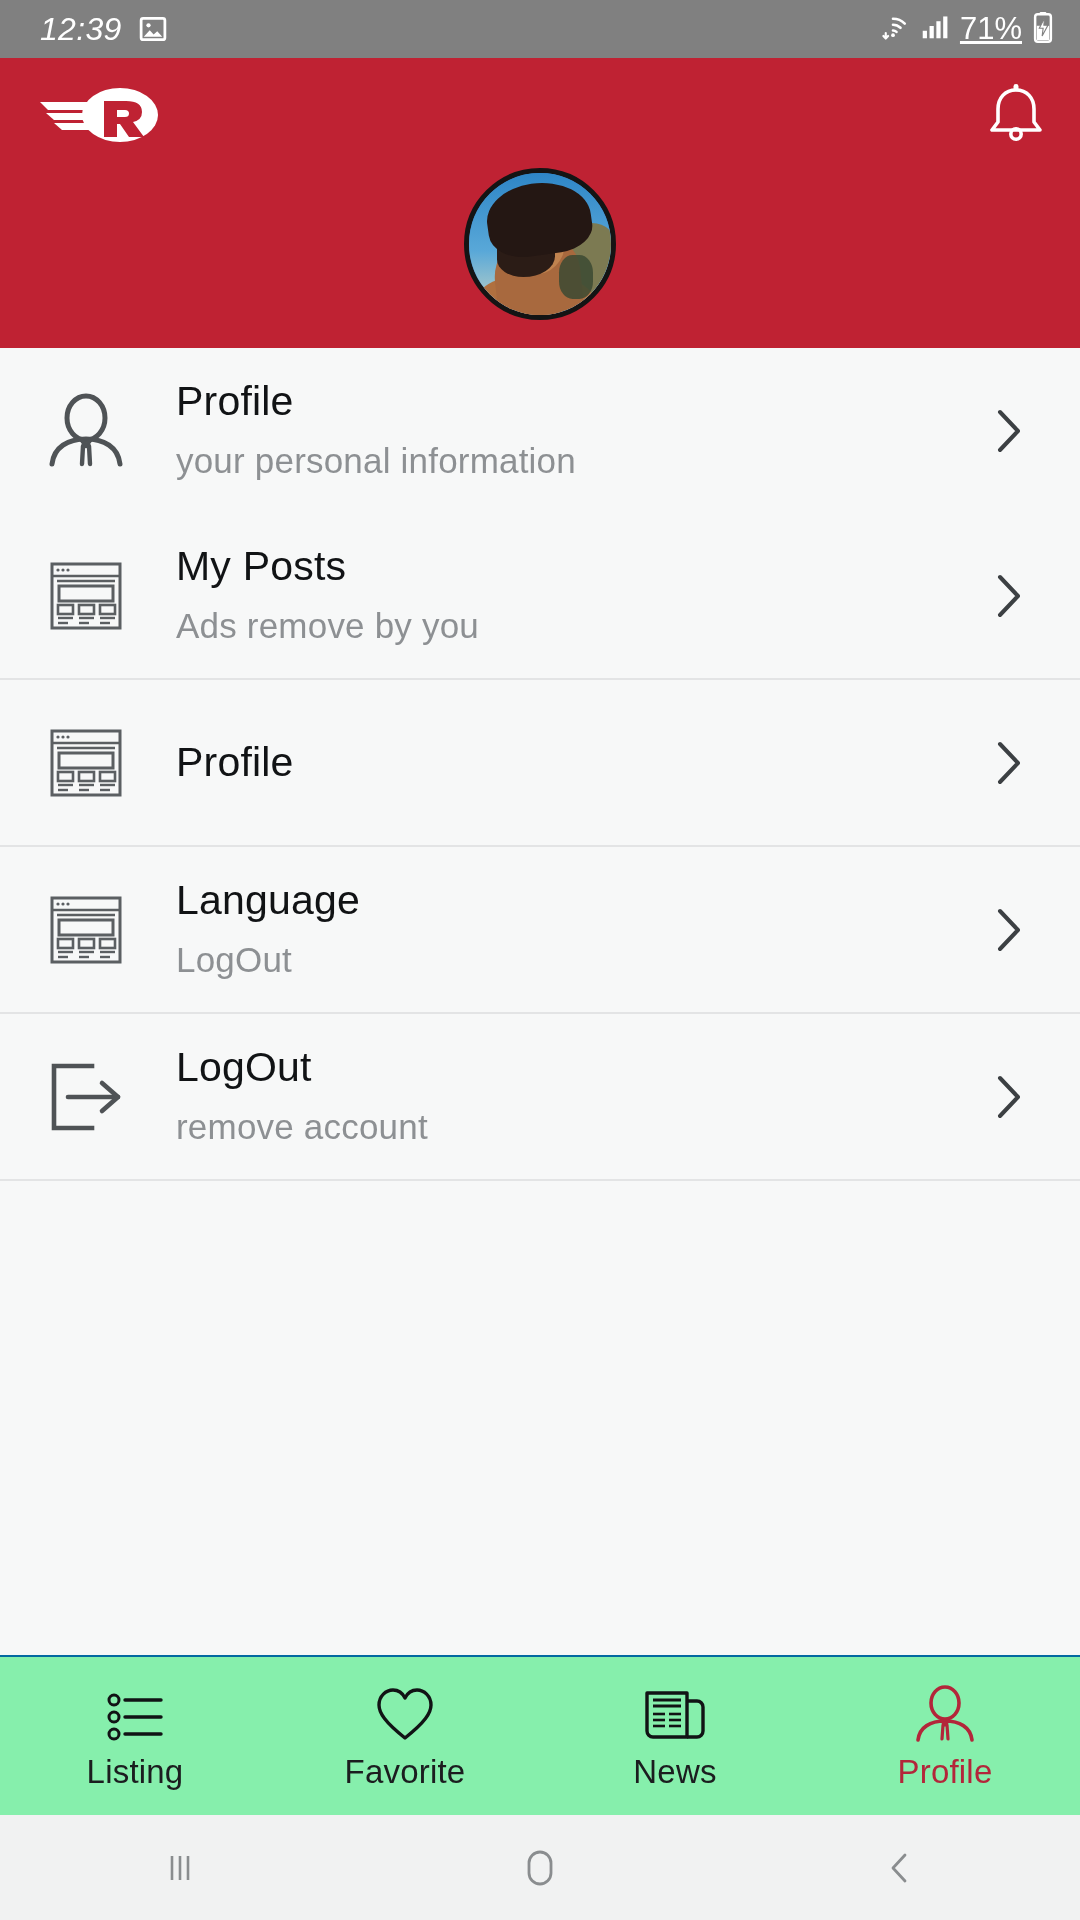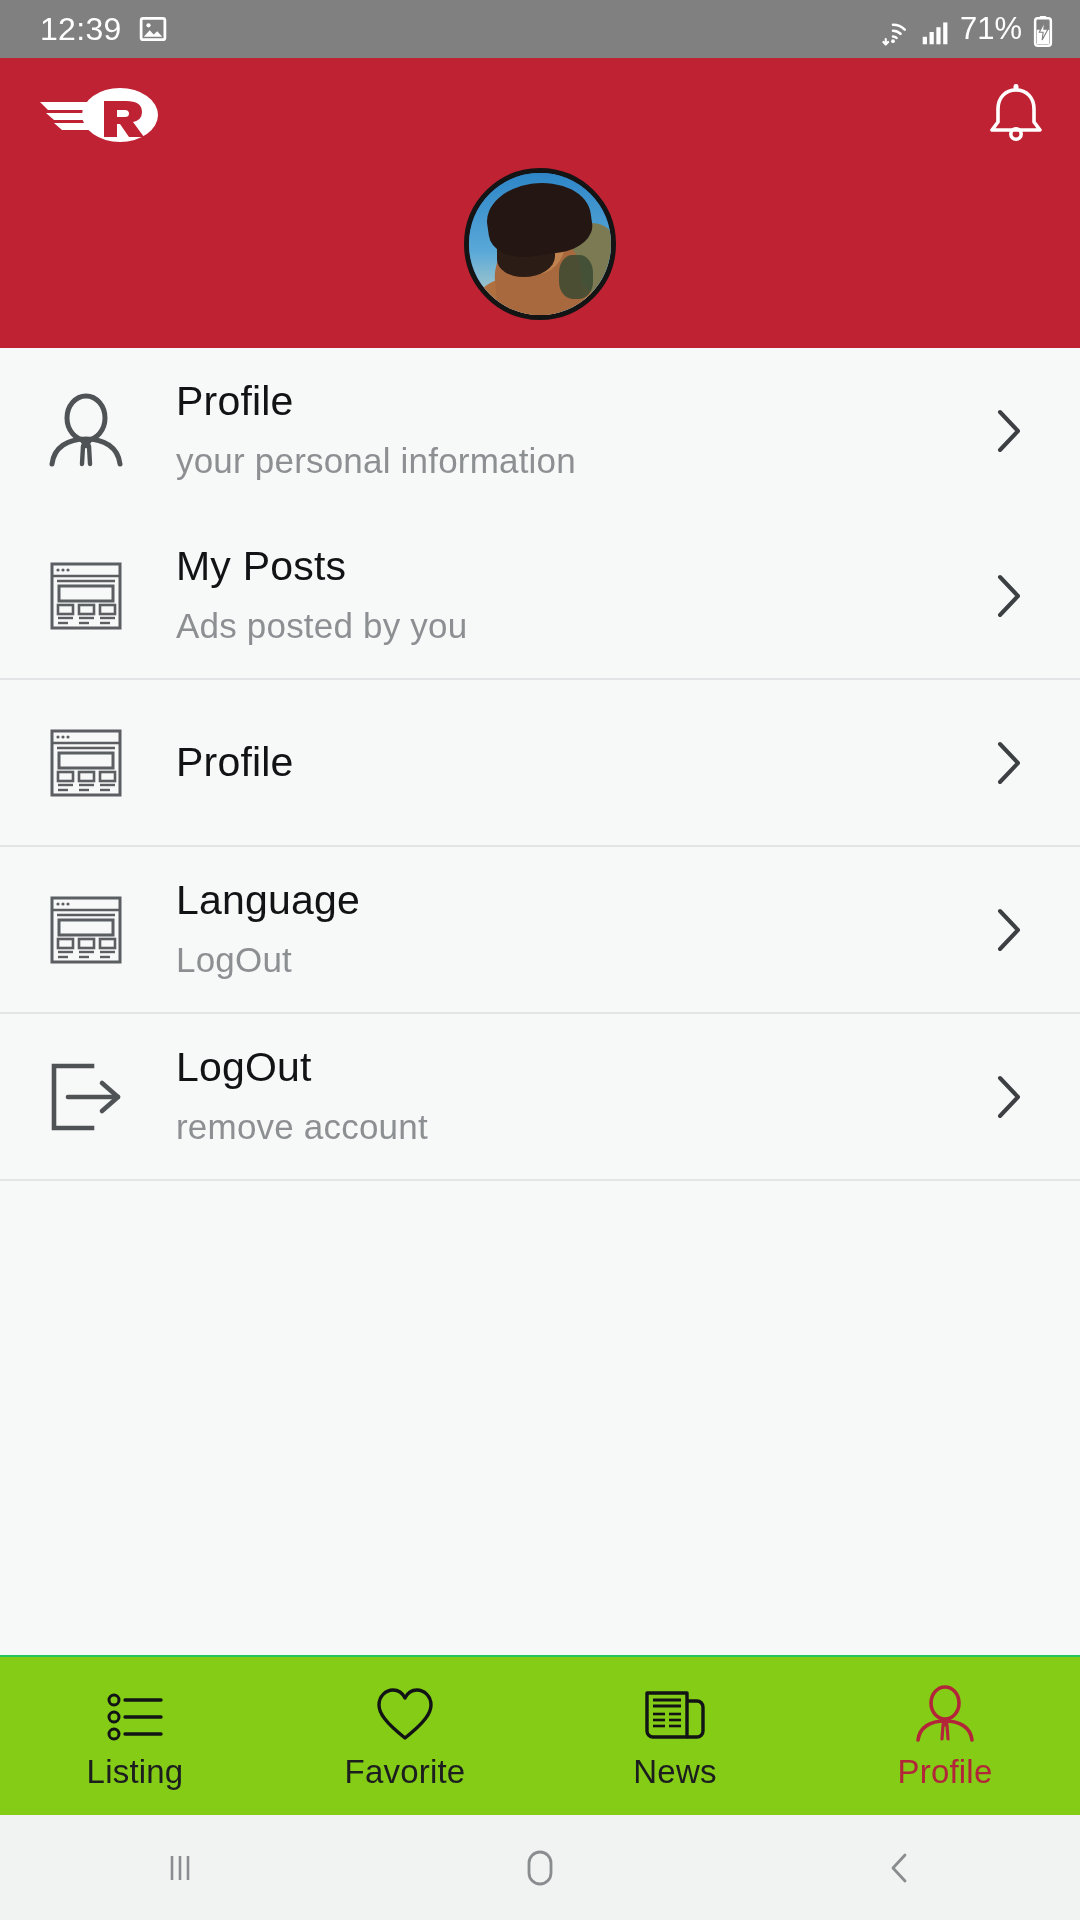--- a/index.html
+++ b/index.html
@@ -10,23 +10,23 @@
     overflow:hidden;
   }
   .phone { position:relative; width:1080px; height:1920px; display:flex; flex-direction:column; }
 
   
   .status-bar{
     height:58px; background:#808080; color:#ffffff;
     display:flex; align-items:center; justify-content:space-between;
     padding:0 26px 0 40px; flex:0 0 58px;
   }
-  .sb-left{ display:flex; align-items:center; gap:16px; }
+  .sb-left{ display:flex; align-items:center; gap:16px;font-style:italic; }
   .sb-time{ font-size:32px; letter-spacing:.3px; font-weight:400; }
-  .sb-right{ display:flex; align-items:flex-end; gap:10px; }
+  .sb-right{ display:flex; align-items:flex-start; gap:10px;text-decoration:underline; }
   .sb-pct{ font-size:31px; font-weight:400; }
   .ic{ display:inline-block; line-height:0; }
 
   
   .header{
     position:relative; background:#bf2233; flex:0 0 290px;
   }
   .logo{ position:absolute; left:34px; top:26px; width:128px; height:62px; }
   .bell{ position:absolute; right:32px; top:22px; width:64px; height:68px; }
   .avatar-wrap{
@@ -61,22 +61,22 @@
   .row-text{ flex:1 1 auto; display:flex; flex-direction:column; justify-content:center; padding-left:38px; }
   .row-title{ font-size:41px; color:#111315; font-weight:400; line-height:1.18; letter-spacing:.2px; }
   .row-sub{ font-size:35px; color:#8d9093; font-weight:400; line-height:1.35; margin-top:12px; letter-spacing:.2px; }
   .row-chev{ width:70px; flex:0 0 70px; display:flex; align-items:center; justify-content:center; }
   .divider{ height:2px; background:#e3e4e5; width:100%; }
 
   .spacer{ flex:1 1 auto; background:#f7f8f8; }
 
   
   .tabs{
-    flex:0 0 160px; background:#84cc16; display:flex; align-items:center;
-    border-top:2px solid #22c55e;
+    flex:0 0 160px; background:#86efac; display:flex; align-items:center;
+    border-top:2px solid #0369a1;
   }
   .tab{ flex:1 1 25%; display:flex; flex-direction:column; align-items:center; justify-content:center; gap:10px; }
   .tab-label{ font-size:33px; color:#1b1d1f; letter-spacing:.2px; }
   .tab.active .tab-label{ color:#b3263a; }
   .tab-icon{ height:62px; display:flex; align-items:flex-end; justify-content:center; }
 
   
   .sysnav{
     flex:0 0 105px; background:#f1f2f2; display:flex; align-items:center; justify-content:space-around;
   }
@@ -204,21 +204,21 @@
           <line x1="12" y1="62" x2="27" y2="62" stroke="#5b5f62" stroke-width="2.4"></line>
           <line x1="33" y1="62" x2="48" y2="62" stroke="#5b5f62" stroke-width="2.4"></line>
           <line x1="54" y1="62" x2="69" y2="62" stroke="#5b5f62" stroke-width="2.4"></line>
           <line x1="12" y1="67" x2="22" y2="67" stroke="#5b5f62" stroke-width="2.4"></line>
           <line x1="33" y1="67" x2="43" y2="67" stroke="#5b5f62" stroke-width="2.4"></line>
           <line x1="54" y1="67" x2="64" y2="67" stroke="#5b5f62" stroke-width="2.4"></line>
         </svg>
       </div>
       <div class="row-text">
         <span class="row-title">My Posts</span>
-        <span class="row-sub">Ads posted by you</span>
+        <span class="row-sub">Ads remove by you</span>
       </div>
       <div class="row-chev">
         <svg viewBox="0 0 30 48" width="30" height="48">
           <path d="M6 5 L24 24 L6 43" fill="none" stroke="#3c4043" stroke-width="4" stroke-linecap="round" stroke-linejoin="round"></path>
         </svg>
       </div>
     </div>
     <div class="divider"></div>
 
     <div class="row">

